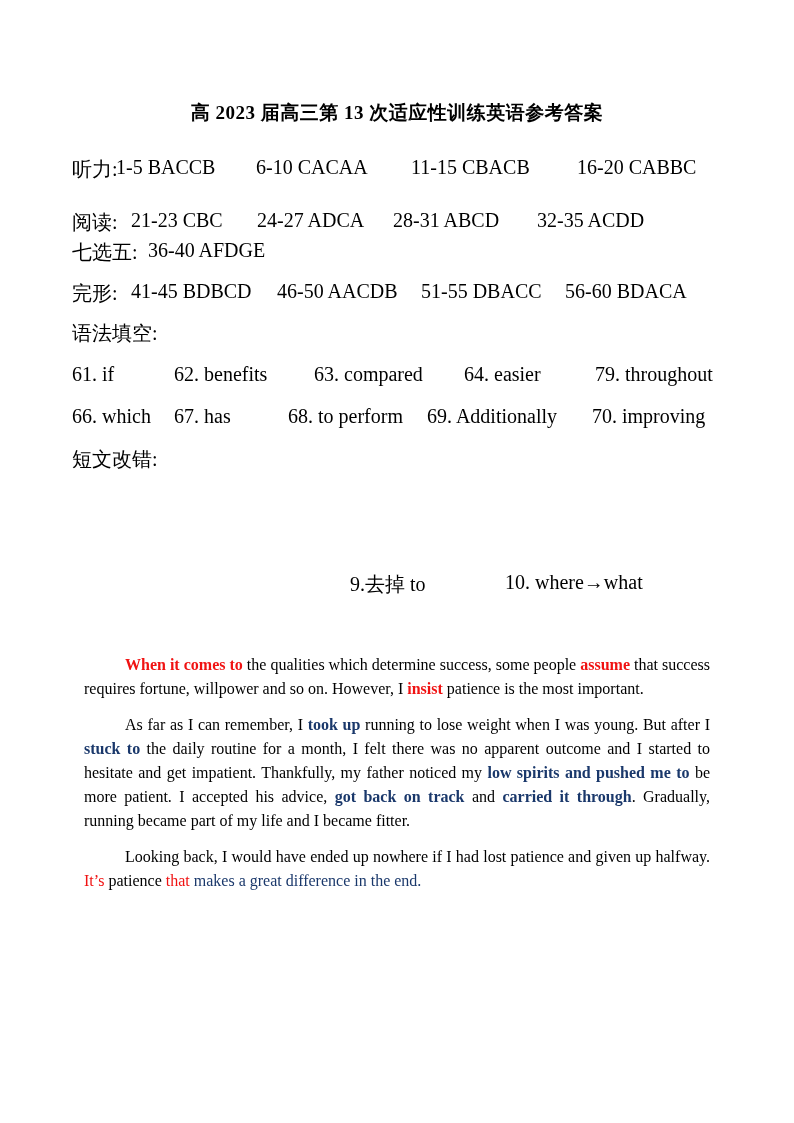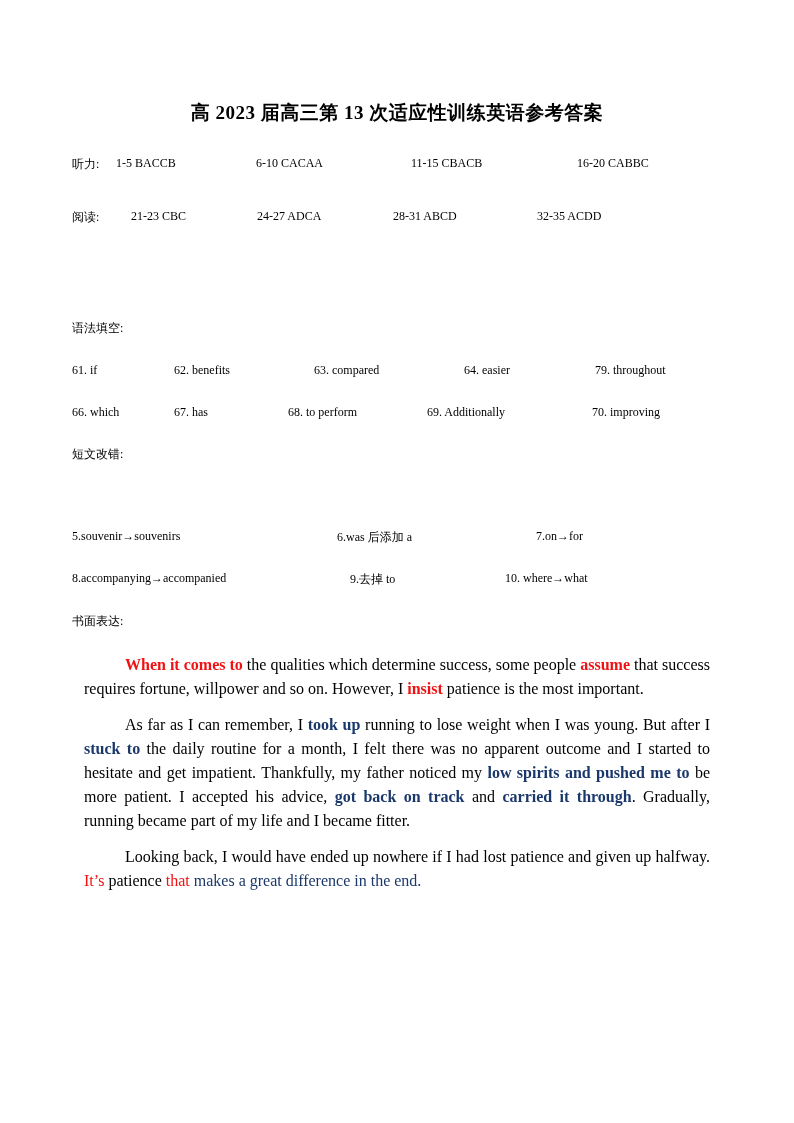--- a/index.html
+++ b/index.html
@@ -8,21 +8,21 @@
     position:relative; width:794px; height:1123px; background:var(--paper);
     color:var(--ink); overflow:hidden;
     font-family:"Liberation Serif","DejaVu Serif",serif;
   }
   .title {
     position:absolute; top:100px; left:0; width:100%; margin:0;
     text-align:center; font-size:19px; font-weight:bold; letter-spacing:0.5px;
   }
   .row {
     position:absolute; left:72px; width:660px; height:22px;
-    font-size:12px; white-space:nowrap;
+    font-size:20px; white-space:nowrap;
   }
   .row .seg { position:absolute; top:0; }
   .essay {
     position:absolute; left:72px; top:641px; width:650px;
     font-size:16px; line-height:24px; text-align:justify;
   }
   .essay p { margin:12px; text-indent:41px; }
   .redb  { color:var(--red);  font-weight:bold; }
   .red   { color:var(--red); }
   .navyb { color:var(--navy); font-weight:bold; }
@@ -44,21 +44,32 @@
   </div>
 
   <div class="row" style="top:209px">
     <span class="seg" style="left:0">阅读:</span>
     <span class="seg" style="left:59px">21-23 CBC</span>
     <span class="seg" style="left:185px">24-27 ADCA</span>
     <span class="seg" style="left:321px">28-31 ABCD</span>
     <span class="seg" style="left:465px">32-35 ACDD</span>
   </div>
 
+  <div class="row" style="top:239px">
+    <span class="seg" style="left:0">七选五:</span>
+    <span class="seg" style="left:76px">36-40 AFDGE</span>
+  </div>
 
+  <div class="row" style="top:280px">
+    <span class="seg" style="left:0">完形:</span>
+    <span class="seg" style="left:59px">41-45 BDBCD</span>
+    <span class="seg" style="left:205px">46-50 AACDB</span>
+    <span class="seg" style="left:349px">51-55 DBACC</span>
+    <span class="seg" style="left:493px">56-60 BDACA</span>
+  </div>
 
   <div class="row" style="top:320px">
     <span class="seg" style="left:0">语法填空:</span>
   </div>
 
   <div class="row" style="top:363px">
     <span class="seg" style="left:0">61. if</span>
     <span class="seg" style="left:102px">62. benefits</span>
     <span class="seg" style="left:242px">63. compared</span>
     <span class="seg" style="left:392px">64. easier</span>
@@ -71,35 +82,26 @@
     <span class="seg" style="left:216px">68. to perform</span>
     <span class="seg" style="left:355px">69. Additionally</span>
     <span class="seg" style="left:520px">70. improving</span>
   </div>
 
   <div class="row" style="top:446px">
     <span class="seg" style="left:0">短文改错:</span>
   </div>
 
 
-  <div class="row" style="top:529px">
-    <span class="seg" style="left:0">5.souvenir→souvenirs</span>
-    <span class="seg" style="left:265px">6.was 后添加 a</span>
-    <span class="seg" style="left:464px">7.on→for</span>
-  </div>
 
   <div class="row" style="top:571px">
-    <span class="seg" style="left:0">8.accompanying→accompanied</span>
     <span class="seg" style="left:278px">9.去掉 to</span>
     <span class="seg" style="left:433px">10. where→what</span>
   </div>
 
-  <div class="row" style="top:613px">
-    <span class="seg" style="left:0">书面表达:</span>
-  </div>
 
   <div class="essay">
     <p><span class="redb">When it comes to</span><span> the qualities which determine success, some people </span><span class="redb">assume</span><span> that success requires fortune, willpower and so on. However, I </span><span class="redb">insist</span><span> patience is the most important.</span></p>
     <p><span>As far as I can remember, I </span><span class="navyb">took up</span><span> running to lose weight when I was young. But after I </span><span class="navyb">stuck to</span><span> the daily routine for a month, I felt there was no apparent outcome and I started to hesitate and get impatient. Thankfully, my father noticed my </span><span class="navyb">low spirits and pushed me to</span><span> be more patient. I accepted his advice, </span><span class="navyb">got back on track</span><span> and </span><span class="navyb">carried it through</span><span>. Gradually, running became part of my life and I became fitter.</span></p>
     <p><span>Looking back, I would have ended up nowhere if I had lost patience and given up halfway. </span><span class="red">It’s</span><span> patience </span><span class="red">that</span><span class="navy"> makes a great difference in the end.</span></p>
   </div>
 
 </div>
 
 </body></html>

